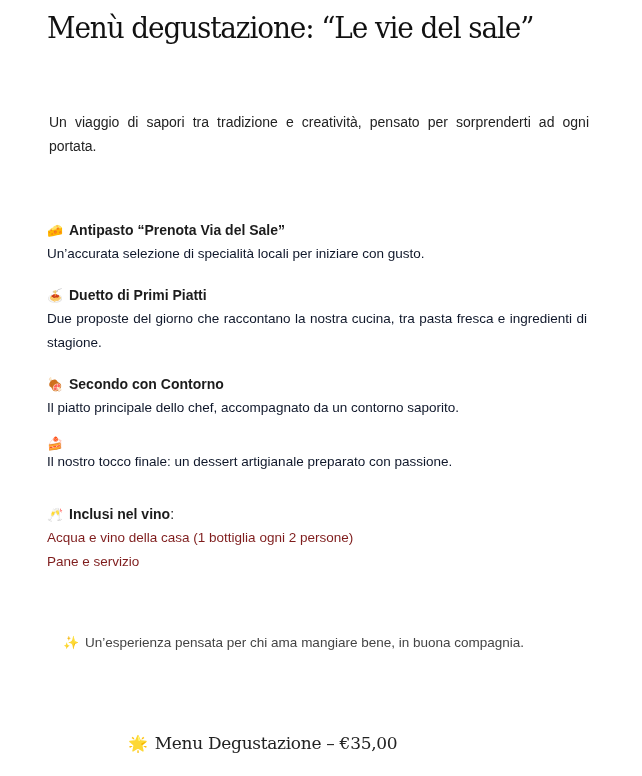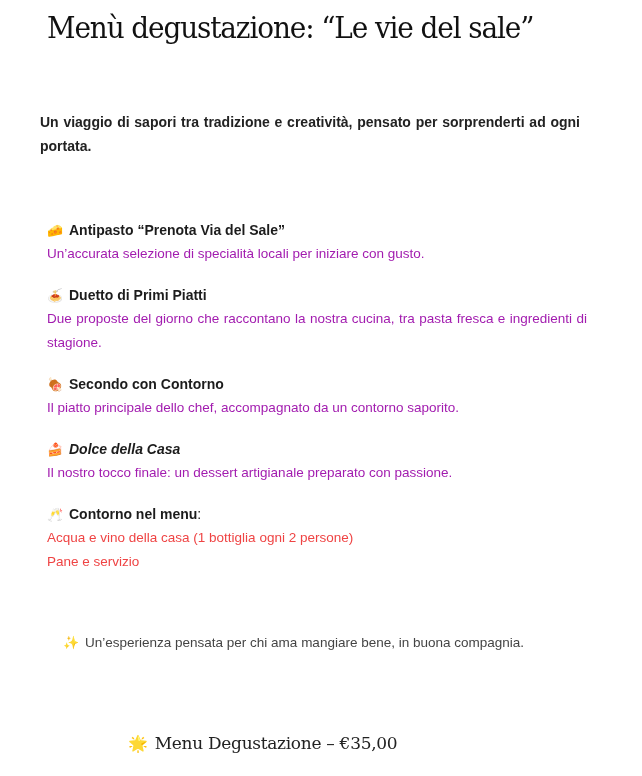--- a/index.html
+++ b/index.html
@@ -25,25 +25,25 @@
       font-size: 30px;
       letter-spacing: -1.2px;
       color: #111111;
       transform: scaleX(0.93);
       transform-origin: left center;
       white-space: nowrap;
     }
     .intro {
       position: absolute;
       top: 110px;
-      left: 40px;
+      left: 49px;
       width: 540px;
       margin: 0;
       font-size: 14px;
-      font-weight: bold;
+      font-weight: normal;
       line-height: 24px;
       color: #222222;
       text-align: justify;
     }
     .section {
       position: absolute;
       left: 47px;
       width: 540px;
     }
     .section-heading {
@@ -64,30 +64,30 @@
       display: inline-block;
       margin-right: 4px;
       line-height: 1;
     }
     .heading-suffix {
       font-weight: normal;
     }
     .section-body {
       font-size: 13.5px;
       line-height: 23.5px;
-      color: #a21caf;
+      color: #0f172a;
       margin: 0;
       text-align: justify;
       text-align-last: left;
     }
     .lines p {
       margin: 0;
       font-size: 13.5px;
       line-height: 23.5px;
-      color: #ef4444;
+      color: #7f1d1d;
     }
     .closing {
       position: absolute;
       left: 47px;
       top: 615px;
       width: 540px;
     }
     .closing p {
       margin: 16px;
       font-size: 13.5px;
@@ -145,29 +145,28 @@
   <div class="section-heading">
     <span class="emoji c-meat">🍖</span>
     <span class="heading-text">Secondo con Contorno</span>
   </div>
   <p class="section-body">Il piatto principale dello chef, accompagnato da un contorno saporito.</p>
 </div>
 
 <div class="section" style="top:437px;">
   <div class="section-heading italic">
     <span class="emoji c-cake">🍰</span>
-    <span class="heading-text">Dolce della Casa</span>
   </div>
   <p class="section-body">Il nostro tocco finale: un dessert artigianale preparato con passione.</p>
 </div>
 
 <div class="section" style="top:502px;">
   <div class="section-heading">
     <span class="emoji c-glass">🥂</span>
-    <span class="heading-text">Contorno nel menu</span>
+    <span class="heading-text">Inclusi nel vino</span>
       <span class="heading-suffix">:</span>
   </div>
   <div class="lines">
     <p>Acqua e vino della casa (1 bottiglia ogni 2 persone)</p>
     <p>Pane e servizio</p>
   </div>
 </div>
 
 <div class="closing">
   <p>

